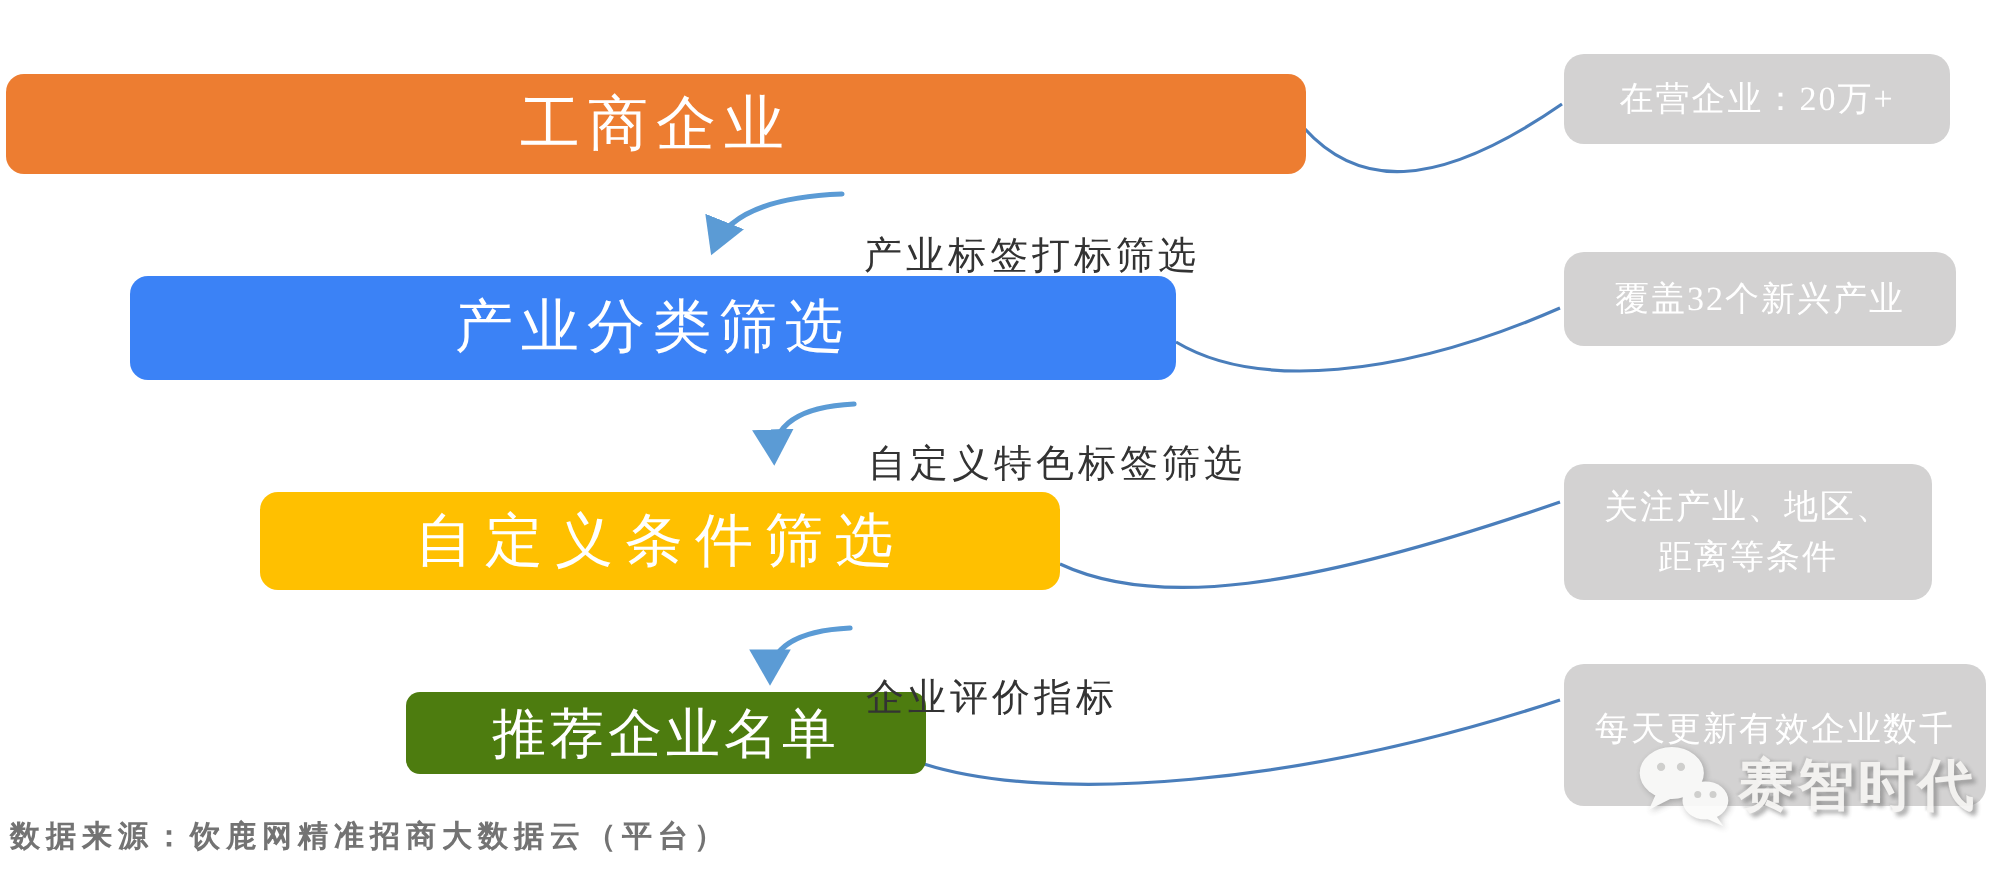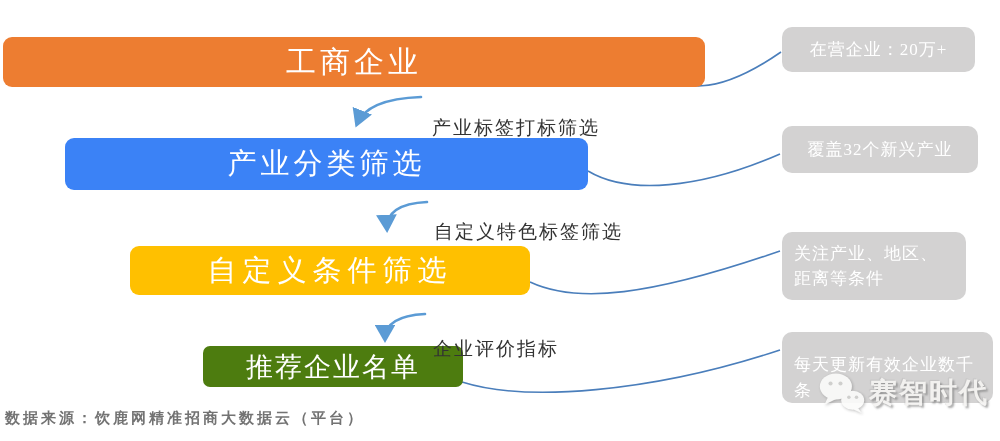--- a/index.html
+++ b/index.html
@@ -32,21 +32,21 @@
     position: absolute;
     display: flex;
     align-items: center;
     justify-content: center;
     border-radius: 9px;
     color: #ffffff;
     letter-spacing: 4px;
     text-align: center;
   }
   .bar span { white-space: nowrap; }
-  .bar1 { left: 3px;   top: 37px;  width: 702px; height: 50px; font-size: 30px; }
+  .bar1 { left: 3px;   top: 37px;  width: 650px; height: 50px; font-size: 30px; }
   .bar2 { left: 65px;  top: 138px; width: 523px; height: 52px; font-size: 29px; }
   .bar3 { left: 130px; top: 246px; width: 400px; height: 49px; font-size: 29px; letter-spacing: 6px; }
   .bar4 { left: 203px; top: 346px; width: 260px; height: 41px; font-size: 27px; border-radius: 7px; letter-spacing: 2px; }
   .flow-label {
     position: absolute;
     font-size: 19px;
     color: #333333;
     letter-spacing: 2px;
     white-space: nowrap;
     margin-top: 12px;
@@ -56,21 +56,21 @@
   .label3 { left: 433px; top: 324px; }
   .callout {
     position: absolute;
     display: flex;
     align-items: center;
     justify-content: center;
     border-radius: 10px;
     color: #ffffff;
     font-size: 17px;
     letter-spacing: 1px;
-    text-align: left;
+    text-align: center;
     line-height: 1.5;
     padding: 2px 12px;
     box-sizing: border-box;
   }
   .callout1 { left: 782px; top: 27px;  width: 193px; height: 45px; }
   .callout2 { left: 782px; top: 126px; width: 196px; height: 47px; }
   .callout3 { left: 782px; top: 232px; width: 184px; height: 68px; }
   .callout4 { left: 782px; top: 332px; width: 211px; height: 71px; align-items: flex-start; padding-top: 20px; }
   .caption {
     position: absolute;

